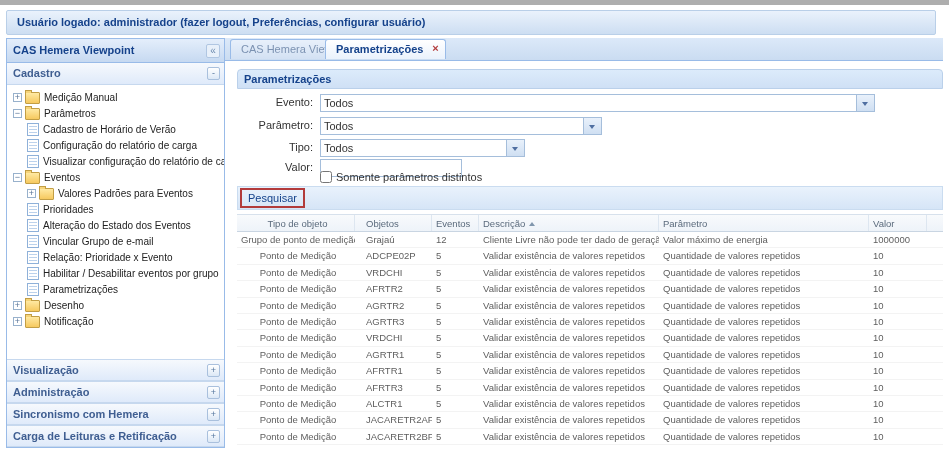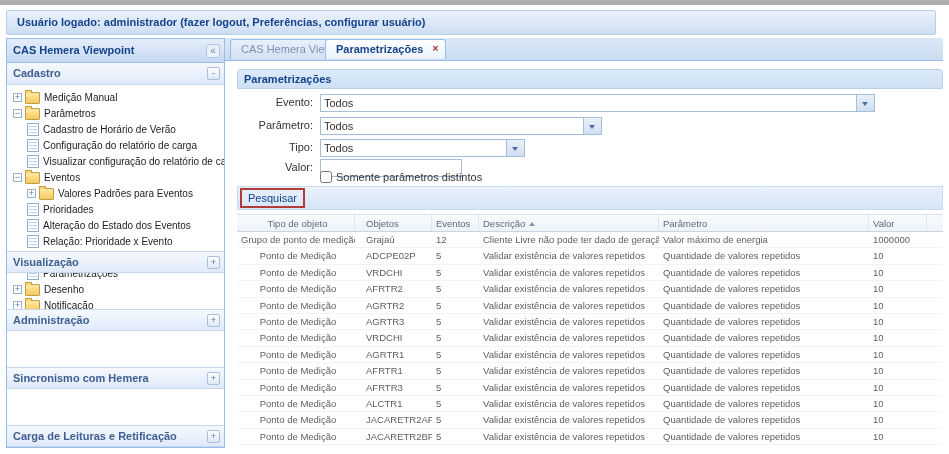--- a/index.html
+++ b/index.html
@@ -28,21 +28,21 @@
   .collapse-tool{
     position:absolute;right:4px;top:5px;width:14px;height:14px;box-sizing:border-box;
     border:1px solid #b0c6e2;border-radius:2px;background:#e8f0fa;color:#6f8cb0;
     font-size:10px;line-height:11px;text-align:center;font-weight:normal;cursor:pointer;
   }
   .acc-header{
     height:22px;box-sizing:border-box;line-height:20px;position:relative;
     background:linear-gradient(#f6f9fd,#dfeafa);border-bottom:1px solid #c6d8ee;
     color:#3f5e91;font-weight:bold;padding:0 6px;cursor:pointer;
   }
-  .acc-header + .acc-header{border-top:0;margin-top:36px;}
+  .acc-header + .acc-header{border-top:0;}
   .acc-tool{
     position:absolute;right:4px;top:4px;width:13px;height:13px;box-sizing:border-box;
     border:1px solid #a9c0dd;border-radius:2px;background:linear-gradient(#ffffff,#dce8f6);
     color:#56779f;font-size:9px;line-height:10px;text-align:center;font-weight:normal;cursor:pointer;
   }
   .tree{
     position:absolute;top:46px;left:0;right:0;height:276px;overflow:hidden;
     background:#fff;padding-top:4px;box-sizing:border-box;font-size:10px;
   }
   .tree-row{height:16px;display:flex;align-items:center;white-space:nowrap;overflow:hidden;cursor:pointer;color:#222;}
@@ -204,20 +204,25 @@
         <span class="tree-icon leaf"></span>
         <span>Prioridades</span>
       </div>
 
       <div class="tree-row i1">
 
         <span class="tree-icon leaf"></span>
         <span>Alteração do Estado dos Eventos</span>
       </div>
 
+      <div class="tree-row i1">
+
+        <span class="tree-icon leaf"></span>
+        <span>Vincular Grupo de e-mail</span>
+      </div>
 
       <div class="tree-row i1">
 
         <span class="tree-icon leaf"></span>
         <span>Relação: Prioridade x Evento</span>
       </div>
 
       <div class="tree-row i1">
 
         <span class="tree-icon leaf"></span>

